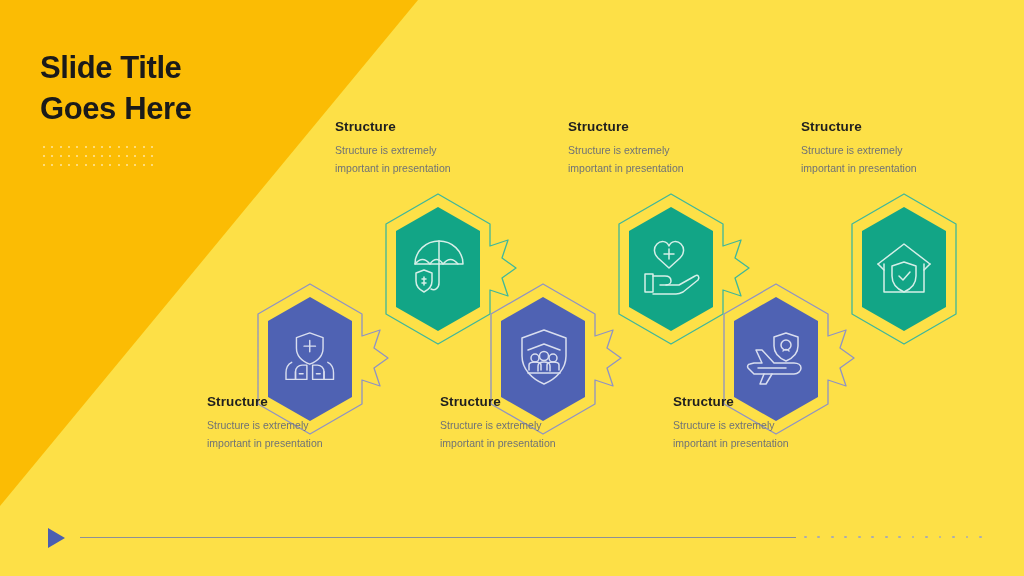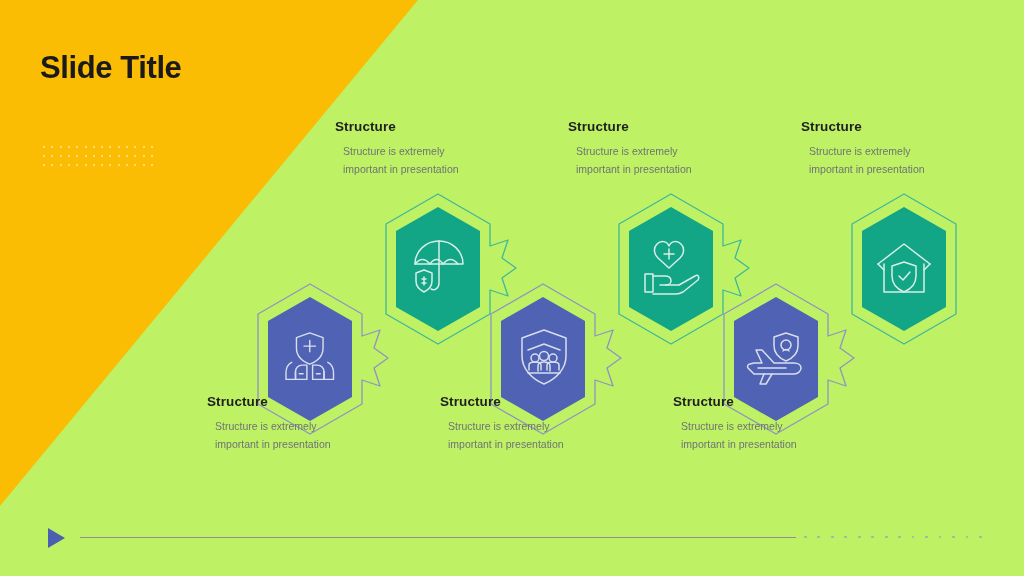--- a/index.html
+++ b/index.html
@@ -3,21 +3,21 @@
 <meta charset="utf-8">
 <style>
   html,body{margin:0;padding:0;}
   body{
     width:1024px;height:576px;
     background:#f5f5f4;
     font-family:"Liberation Sans", sans-serif;
     overflow:hidden;
     position:relative;
   }
-  .slide{position:absolute;inset:0;background:#bef264;overflow:hidden;}
+  .slide{position:absolute;inset:0;background:#fde047;overflow:hidden;}
 
   
   .wedge{
     position:absolute;left:0;top:0;width:440px;height:520px;
     background:#fbbc04;
     clip-path:polygon(0 0, 418px 0, 0 506px);
     z-index:1;
   }
   .title{
     position:absolute;left:40px;top:48px;z-index:3;
@@ -42,21 +42,21 @@
   .hexwrap{position:absolute;width:180px;height:180px;}
   .hexwrap svg{position:absolute;left:0;top:0;overflow:visible;}
 
   
   .cap{position:absolute;width:210px;text-align:left;}
   .cap h3{
     margin:0 0 7px 0;font-size:13.5px;font-weight:bold;color:#1f1f1f;
     letter-spacing:.1px;
   }
   .cap p{
-    margin:8px;font-size:10.5px;line-height:1.72;color:#6f7276;
+    margin:0;font-size:10.5px;line-height:1.72;color:#6f7276;
   }
 
   
   .footer{position:absolute;left:0;bottom:0;width:1024px;height:70px;z-index:5;}
   .play{
     position:absolute;left:48px;top:22px;width:0;height:0;
     border-top:10px solid transparent;border-bottom:10px solid transparent;
     border-left:17px solid #4a5fb0;
   }
   .rule{
@@ -70,20 +70,21 @@
 </style>
 </head>
 <body>
 
 <div class="slide">
 
   <div class="wedge"></div>
 
   <div class="title">
     <span class="ln">Slide Title</span>
+    <span class="ln">Goes Here</span>
   </div>
 
   <div class="dots-deco">
       <i></i>
       <i></i>
       <i></i>
       <i></i>
       <i></i>
       <i></i>
       <i></i>

